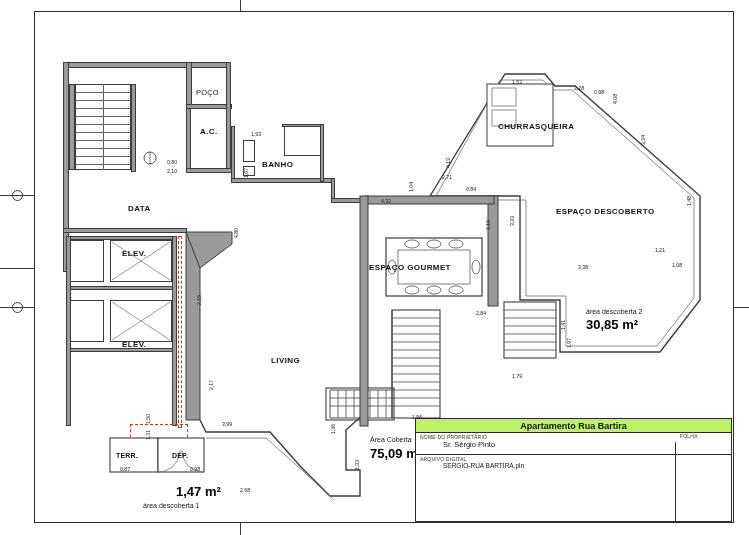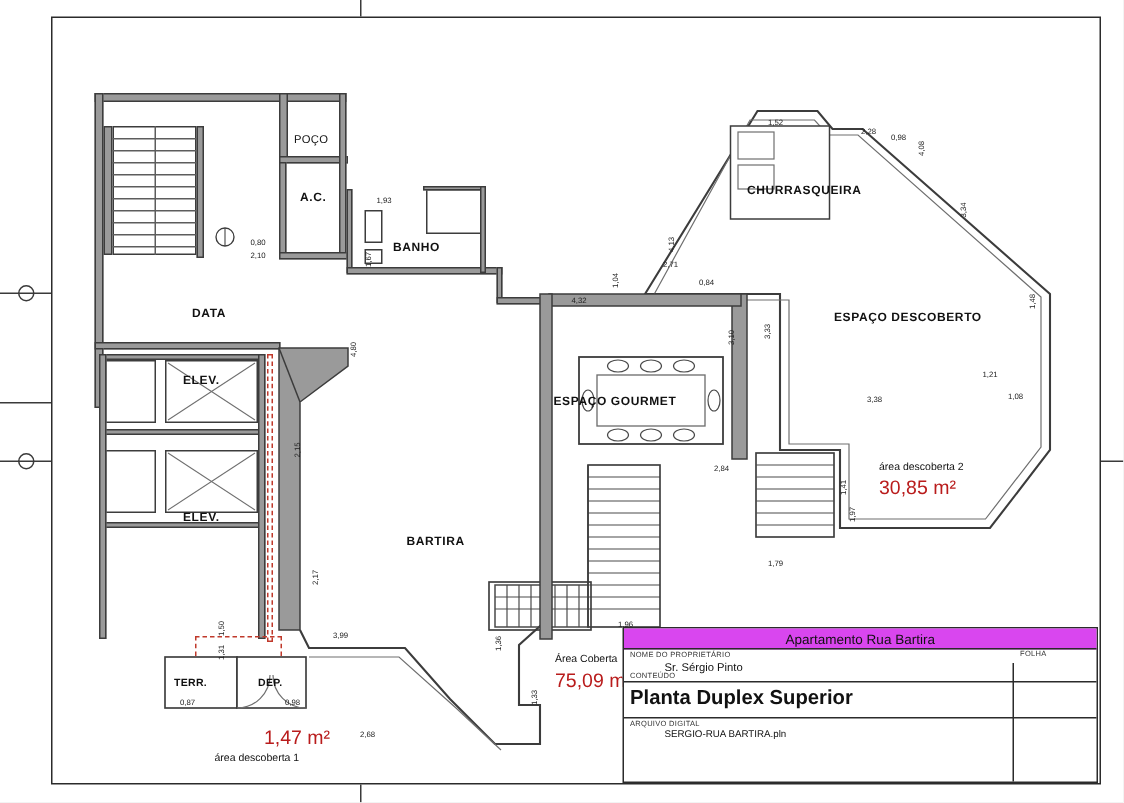--- a/index.html
+++ b/index.html
@@ -20,30 +20,30 @@
   .lbl.b{font-weight:bold;}
   .dim{position:absolute;font-size:5.2px;color:#222;white-space:nowrap;}
   .dim.v{transform-origin:0 0;transform:rotate(-90deg);}
   .room{position:absolute;font-size:8px;font-weight:bold;color:#111;letter-spacing:.4px;white-space:nowrap;}
 
   
   .reddash{position:absolute;border:1px dashed #c0392b;box-sizing:border-box;}
 
   
   .tb{position:absolute;left:415px;top:418px;width:317px;height:104px;background:#fff;border:1px solid #2b2b2b;box-sizing:border-box;font-size:6px;}
-  .tb .hdr{height:13px;background:#d946ef;border-bottom:1px solid #2b2b2b;display:flex;align-items:center;justify-content:center;font-size:9px;font-weight:normal;color:#111;}
+  .tb .hdr{height:13px;background:#bef264;border-bottom:1px solid #2b2b2b;display:flex;align-items:center;justify-content:center;font-size:9px;font-weight:bold;color:#111;}
   .tb .row{border-bottom:1px solid #2b2b2b;box-sizing:border-box;position:relative;}
   .tb .cap{font-size:5px;color:#333;padding:1px 0 0 4px;letter-spacing:.2px;}
   .tb .val{font-size:7.5px;color:#111;padding:0 0 1px 4px;margin-left:23px;}
   .tb .bigval{font-size:13.5px;font-weight:bold;color:#111;padding:2px 0 0 4px;}
   .tb .col{position:absolute;top:0;bottom:0;border-left:1px solid #2b2b2b;}
   .tb .folha{position:absolute;right:0;top:23px;width:56px;bottom:0;border-left:1px solid #2b2b2b;box-sizing:border-box;}
   .tb .folha .num{font-size:28px;font-weight:bold;text-align:center;line-height:1;padding-top:22px;}
 
-  .area-big{position:absolute;font-size:13px;font-weight:normal;color:#b91c1c;}
+  .area-big{position:absolute;font-size:13px;font-weight:bold;color:#000000;}
   .area-sm{position:absolute;font-size:7px;color:#111;}
 </style>
 </head>
 <body>
 
 <div id="page">
 
   <div class="sheet-border"></div>
 
   <div class="tick" style="left:12px;top:190px;"></div>
@@ -190,21 +190,21 @@
     <circle cx="150" cy="158" r="6" fill="#ffffff" stroke="#3c3c3c" stroke-width="0.9"></circle>
     <line x1="150" y1="152" x2="150" y2="164" stroke="#3c3c3c" stroke-width="0.7"></line>
   </svg>
 
   <div class="lbl" style="left:196px;top:88px;">POÇO</div>
   <div class="room" style="left:200px;top:127px;">A.C.</div>
   <div class="room" style="left:262px;top:160px;">BANHO</div>
   <div class="room" style="left:128px;top:204px;">DATA</div>
   <div class="room" style="left:122px;top:249px;">ELEV.</div>
   <div class="room" style="left:122px;top:340px;">ELEV.</div>
-  <div class="room" style="left:271px;top:356px;">BARTIRA</div>
+  <div class="room" style="left:271px;top:356px;">LIVING</div>
   <div class="lbl b" style="left:116px;top:452px;font-size:7px;">TERR.</div>
   <div class="lbl b" style="left:172px;top:452px;font-size:7px;">DEP.</div>
   <div class="room" style="left:369px;top:263px;">ESPAÇO GOURMET</div>
   <div class="room" style="left:498px;top:122px;">CHURRASQUEIRA</div>
   <div class="room" style="left:556px;top:207px;">ESPAÇO DESCOBERTO</div>
 
   <div class="area-big" style="left:176px;top:484px;">1,47 m²</div>
   <div class="area-sm" style="left:143px;top:502px;">área descoberta 1</div>
 
   <div class="area-sm" style="left:586px;top:308px;">área descoberta 2</div>
@@ -252,24 +252,20 @@
 
   <div class="tb">
     <div class="hdr">Apartamento Rua Bartira</div>
 
     <div class="row" style="height:22px;position:relative;">
       <div class="cap">NOME DO PROPRIETÁRIO</div>
       <div class="val">Sr. Sérgio Pinto</div>
     </div>
 
 
-    <div class="row" style="height:24px;position:relative;">
-      <div class="cap" style="position:absolute;top:-8px;">CONTEÚDO</div>
-      <div class="bigval" style="position:absolute;top:0px;">Planta Duplex Superior</div>
-    </div>
 
     <div class="row" style="height:22px;position:relative;border-bottom:none;">
       <div class="cap">ARQUIVO DIGITAL</div>
       <div class="val" style="font-size:6.5px;">SERGIO-RUA BARTIRA.pln</div>
     </div>
 
     <div class="folha">
       <div class="cap" style="position:absolute;top:-10px;left:0;">FOLHA</div>
     </div>
   </div>

